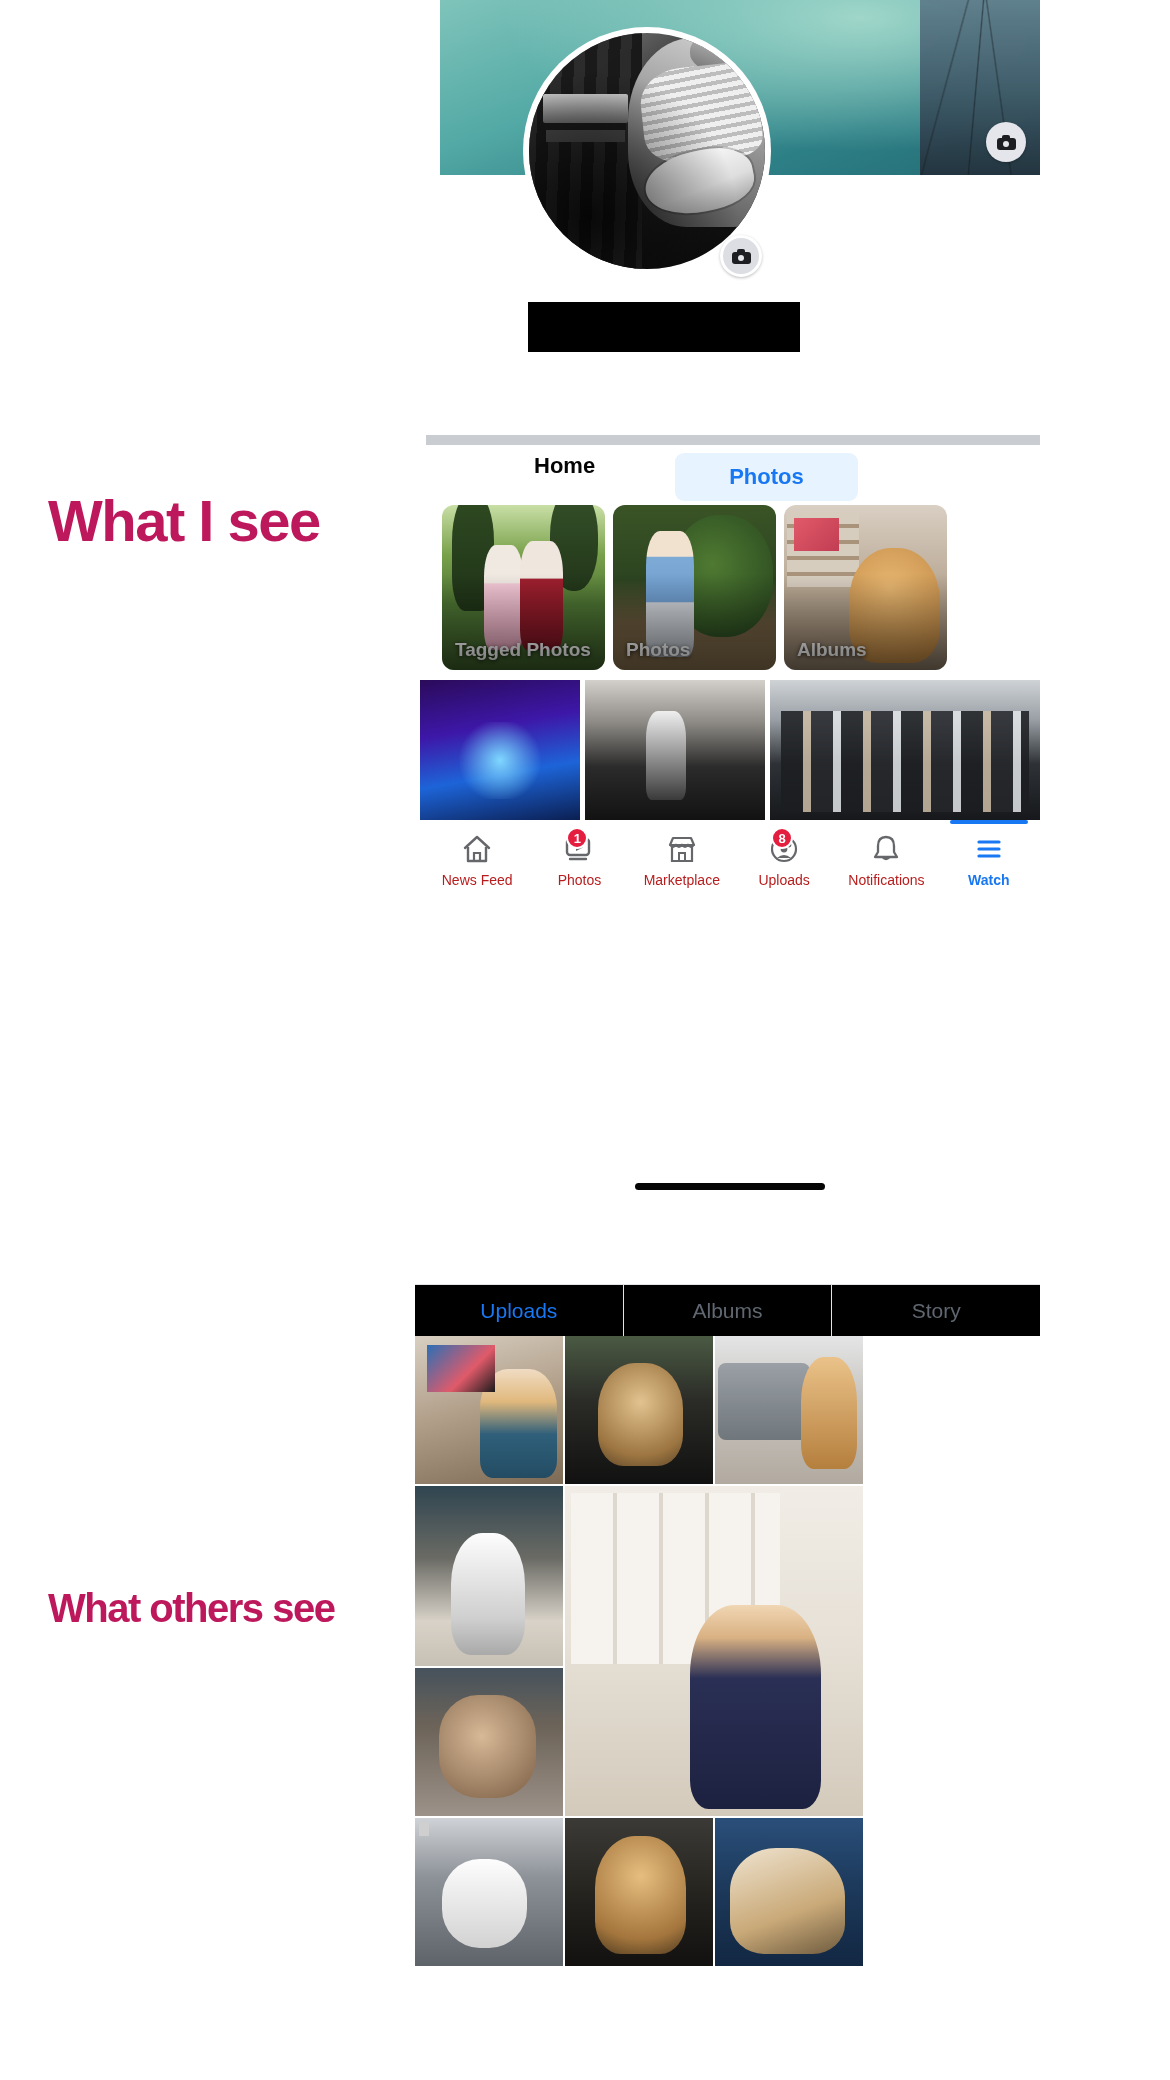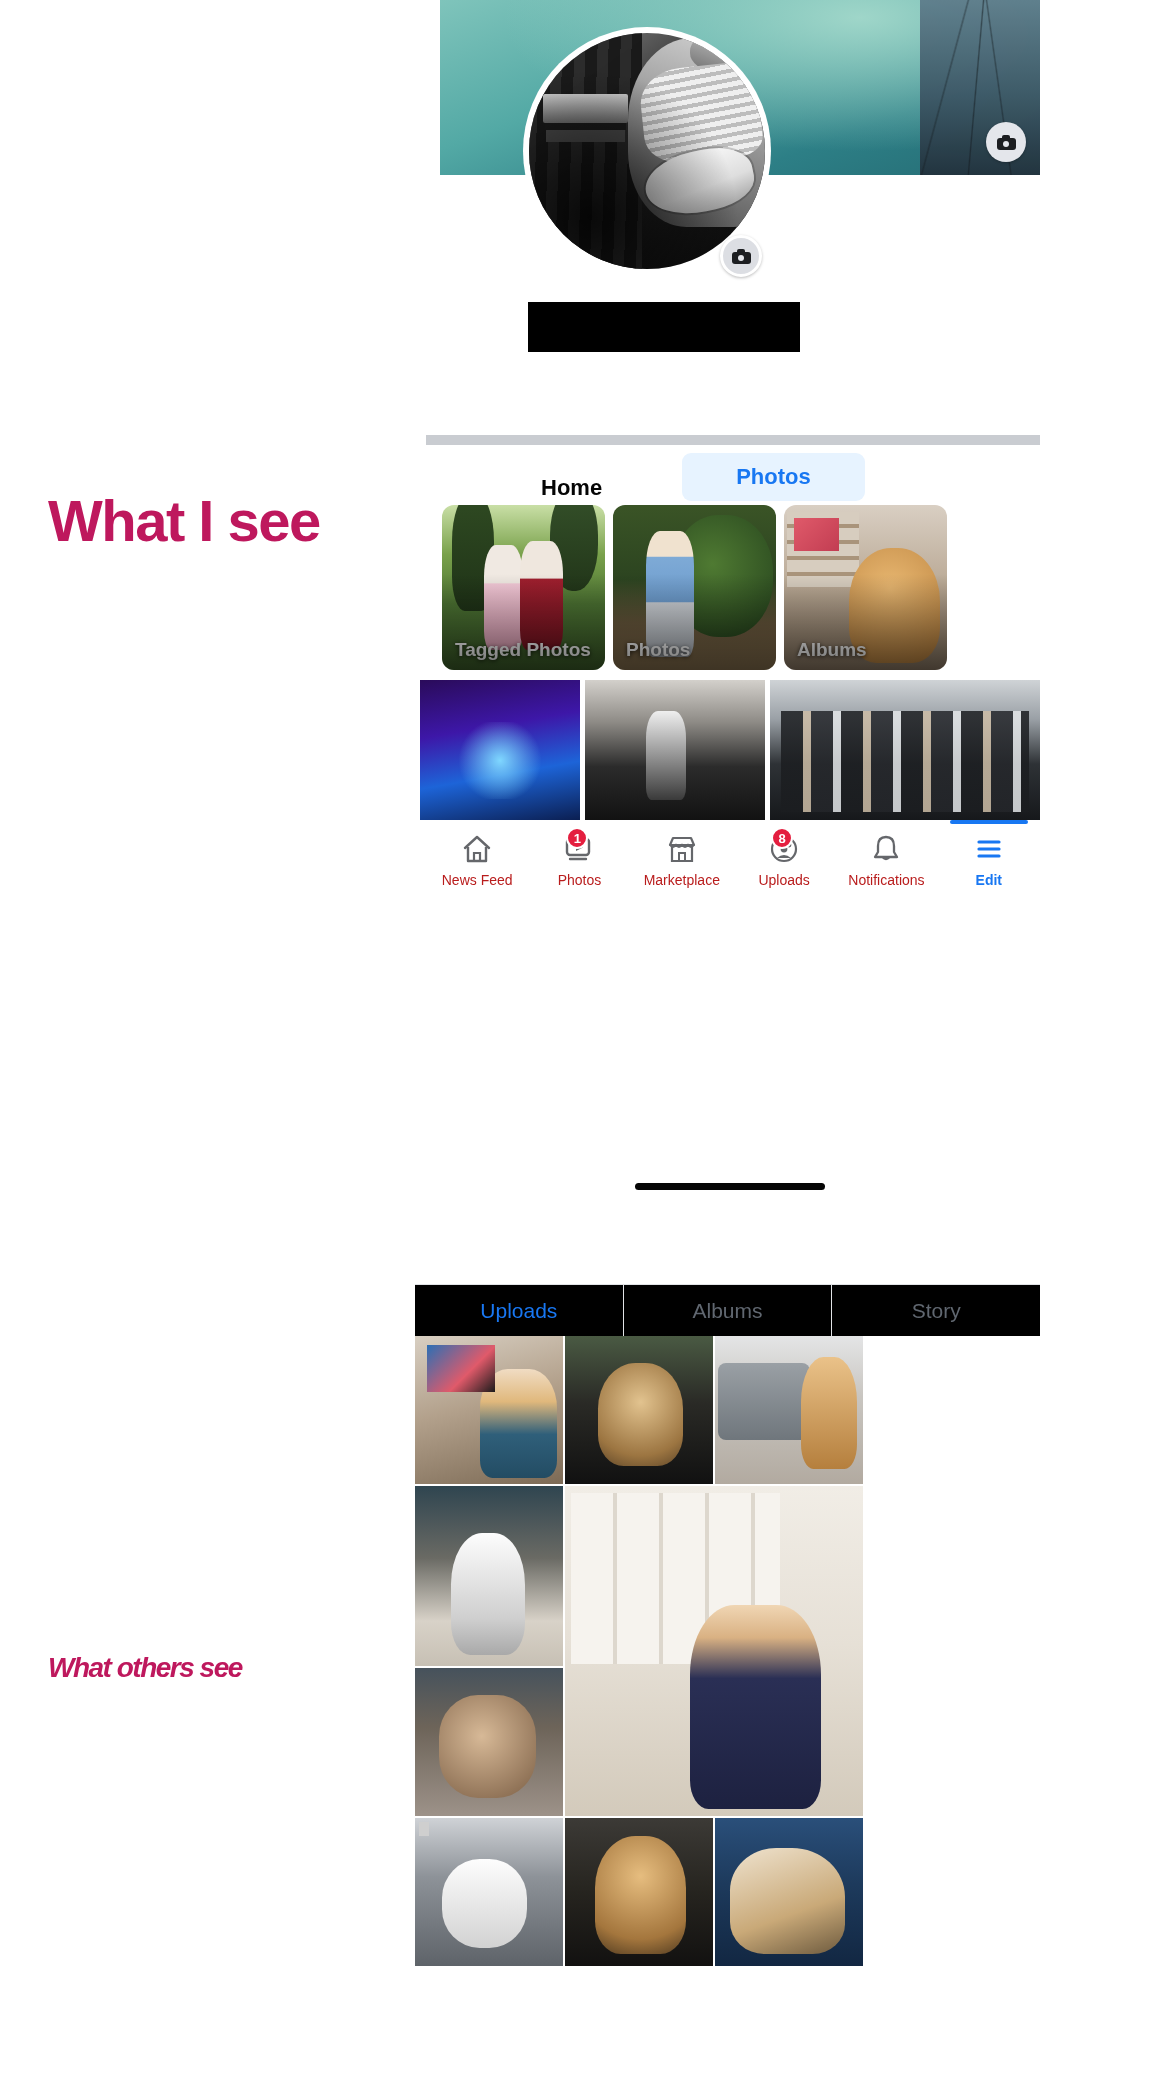--- a/index.html
+++ b/index.html
@@ -13,21 +13,21 @@
 
   
   .annot {
     position:absolute;
     font-weight:bold;
     color:#be185d;
     letter-spacing:-1.5px;
     white-space:nowrap;
   }
   #annot-top  { left:48px;  top:487px;  font-size:58px; }
-  #annot-bot  { left:48px;  top:1652px; font-size:28px;font-style:italic; }
+  #annot-bot  { left:48px;  top:1586px; font-size:40px; }
 
   
   .phone {
     position:absolute;
     background:#ffffff;
     overflow:hidden;
   }
   #phone-top { left:420px; top:0px;    width:620px; height:1200px; }
   #phone-bot { left:415px; top:1252px; width:625px; height:828px; }
 
@@ -163,22 +163,22 @@
     width:0; height:0; border-left:4px solid transparent;
     border-right:4px solid transparent; border-top:6px solid #050505;
     transform:rotate(-45deg);
   }
 
   
   .sep-bar { position:absolute; left:6px; top:435px; width:614px; height:10px; background:#c9ccd1; }
 
   
   .tabstrip {
-    position:absolute; left:21px; top:453px; width:614px; height:48px;
-    display:flex; align-items:flex-end;
+    position:absolute; left:14px; top:453px; width:614px; height:48px;
+    display:flex; align-items:flex-start;
   }
   .tab-plain {
     font-size:22px; font-weight:bold; color:#050505;
     margin-left:100px;
   }
   .tab-pill {
     margin-left:80px; background:#e7f3ff; color:#1877f2;
     font-size:22px; font-weight:bold; border-radius:9px;
     padding:11px 54px;
   }
@@ -430,21 +430,21 @@
       <span class="nlabel">Notifications</span>
     </div>
 
     <div class="navitem active">
       <span class="active-top-bar"></span>
       <span class="nicon">
         <svg viewBox="0 0 32 30" width="34" height="30">
           <path d="M6 8 H26 M6 15 H26 M6 22 H26" stroke="#1877f2" stroke-width="3.2" stroke-linecap="round"></path>
         </svg>
       </span>
-      <span class="nlabel">Edit</span>
+      <span class="nlabel">Watch</span>
     </div>
   </div>
 
   <div class="home-bar"></div>
 </div>
 
 <div class="phone" id="phone-bot">
 
   <div class="tabs2">
     <div class="tab2 active">Uploads</div>

